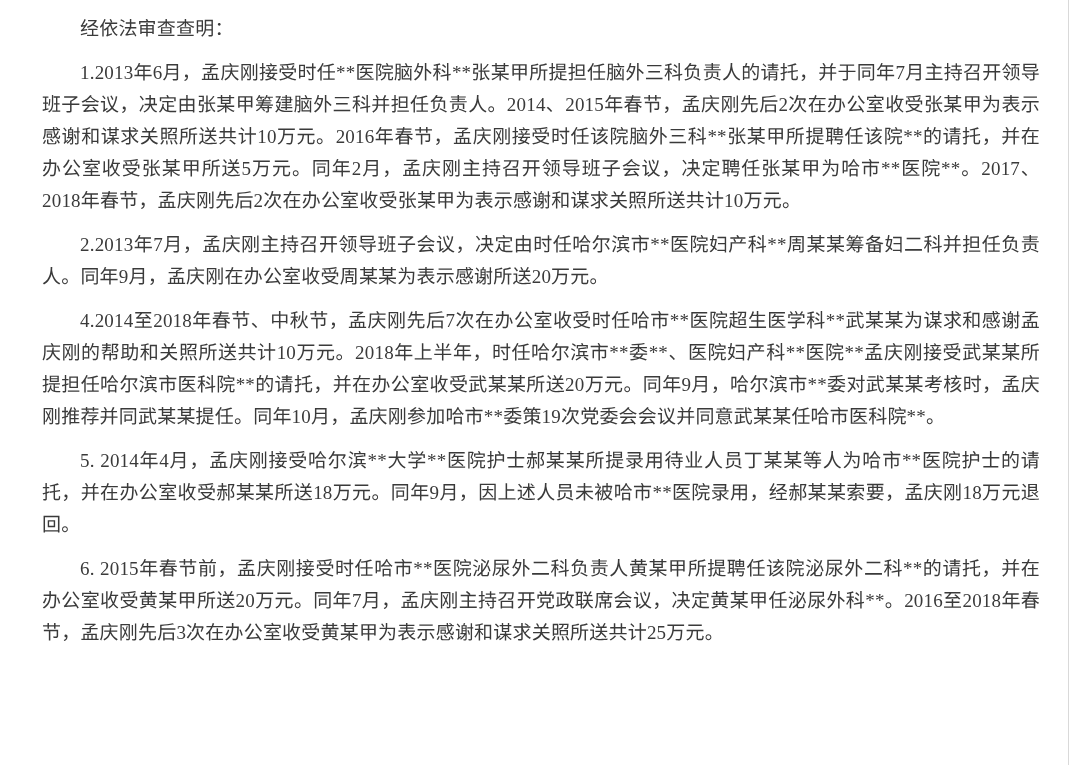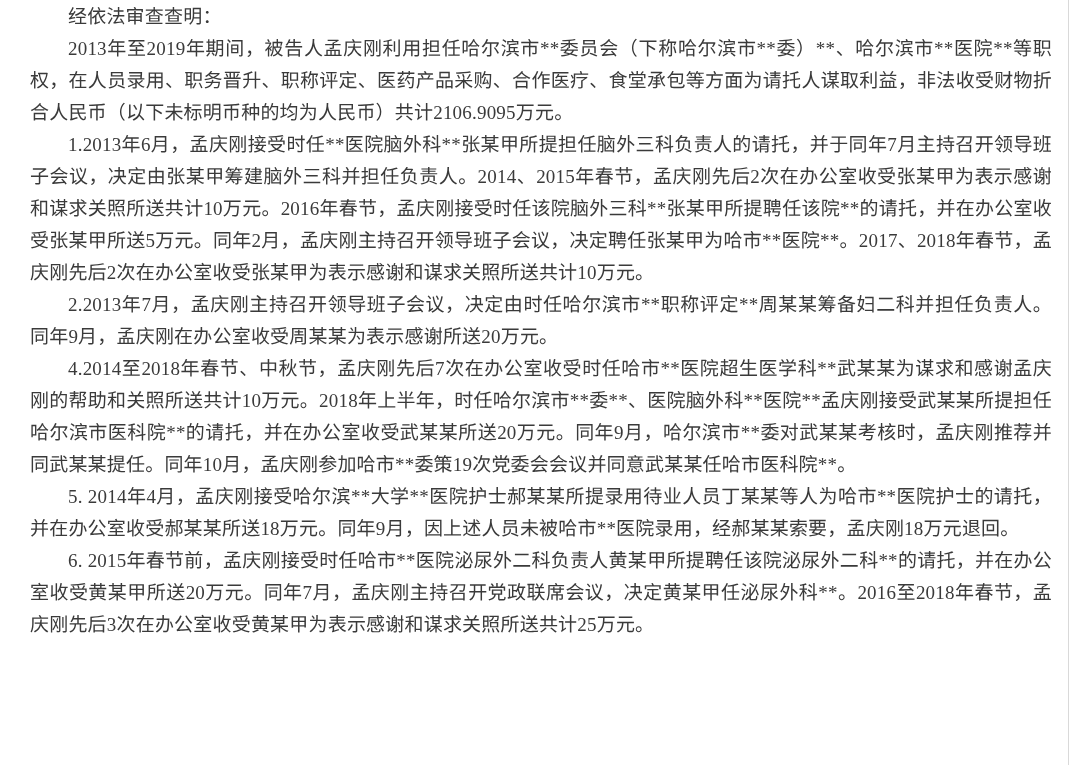--- a/index.html
+++ b/index.html
@@ -22,39 +22,38 @@
     top: 1px;
     width: 1022px;
     color: var(--text-color, #3a3a3a);
     font-size: 19px;
     line-height: 32px;
     text-align: justify;
     text-justify: inter-ideograph;
     letter-spacing: 0.2px;
   }
   .doc-body p {
-    margin: 0;
+    margin: 12px;
     text-indent: 2em;
   }
   .page-edge {
     position: absolute;
     top: 0;
     left: 1068px;
     width: 1px;
     height: 765px;
     background: var(--edge-color, #d9d9d9);
   }
 </style>
 </head>
 <body>
 
 <div class="page">
   <div class="doc-body">
     <p>经依法审查查明：</p>
-    <p>2013年至2019年期间，被告人孟庆刚利用担任哈尔滨市**委员会（下称哈尔滨市**委）**、哈尔滨市**医院**等职权，在人员录用、职务晋升、职称评定、医药产品采购、合作医疗、食堂承包等方面为请托人谋取利益，非法收受财物折合人民币（以下未标明币种的均为人民币）共计2106.9095万元。</p>
     <p>1.2013年6月，孟庆刚接受时任**医院脑外科**张某甲所提担任脑外三科负责人的请托，并于同年7月主持召开领导班子会议，决定由张某甲筹建脑外三科并担任负责人。2014、2015年春节，孟庆刚先后2次在办公室收受张某甲为表示感谢和谋求关照所送共计10万元。2016年春节，孟庆刚接受时任该院脑外三科**张某甲所提聘任该院**的请托，并在办公室收受张某甲所送5万元。同年2月，孟庆刚主持召开领导班子会议，决定聘任张某甲为哈市**医院**。2017、2018年春节，孟庆刚先后2次在办公室收受张某甲为表示感谢和谋求关照所送共计10万元。</p>
-    <p>2.2013年7月，孟庆刚主持召开领导班子会议，决定由时任哈尔滨市**职称评定**周某某筹备妇二科并担任负责人。同年9月，孟庆刚在办公室收受周某某为表示感谢所送20万元。</p>
-    <p>4.2014至2018年春节、中秋节，孟庆刚先后7次在办公室收受时任哈市**医院超生医学科**武某某为谋求和感谢孟庆刚的帮助和关照所送共计10万元。2018年上半年，时任哈尔滨市**委**、医院脑外科**医院**孟庆刚接受武某某所提担任哈尔滨市医科院**的请托，并在办公室收受武某某所送20万元。同年9月，哈尔滨市**委对武某某考核时，孟庆刚推荐并同武某某提任。同年10月，孟庆刚参加哈市**委策19次党委会会议并同意武某某任哈市医科院**。</p>
+    <p>2.2013年7月，孟庆刚主持召开领导班子会议，决定由时任哈尔滨市**医院妇产科**周某某筹备妇二科并担任负责人。同年9月，孟庆刚在办公室收受周某某为表示感谢所送20万元。</p>
+    <p>4.2014至2018年春节、中秋节，孟庆刚先后7次在办公室收受时任哈市**医院超生医学科**武某某为谋求和感谢孟庆刚的帮助和关照所送共计10万元。2018年上半年，时任哈尔滨市**委**、医院妇产科**医院**孟庆刚接受武某某所提担任哈尔滨市医科院**的请托，并在办公室收受武某某所送20万元。同年9月，哈尔滨市**委对武某某考核时，孟庆刚推荐并同武某某提任。同年10月，孟庆刚参加哈市**委策19次党委会会议并同意武某某任哈市医科院**。</p>
     <p>5. 2014年4月，孟庆刚接受哈尔滨**大学**医院护士郝某某所提录用待业人员丁某某等人为哈市**医院护士的请托，并在办公室收受郝某某所送18万元。同年9月，因上述人员未被哈市**医院录用，经郝某某索要，孟庆刚18万元退回。</p>
     <p>6. 2015年春节前，孟庆刚接受时任哈市**医院泌尿外二科负责人黄某甲所提聘任该院泌尿外二科**的请托，并在办公室收受黄某甲所送20万元。同年7月，孟庆刚主持召开党政联席会议，决定黄某甲任泌尿外科**。2016至2018年春节，孟庆刚先后3次在办公室收受黄某甲为表示感谢和谋求关照所送共计25万元。</p>
   </div>
   <div class="page-edge"></div>
 </div>
 
 </body></html>

